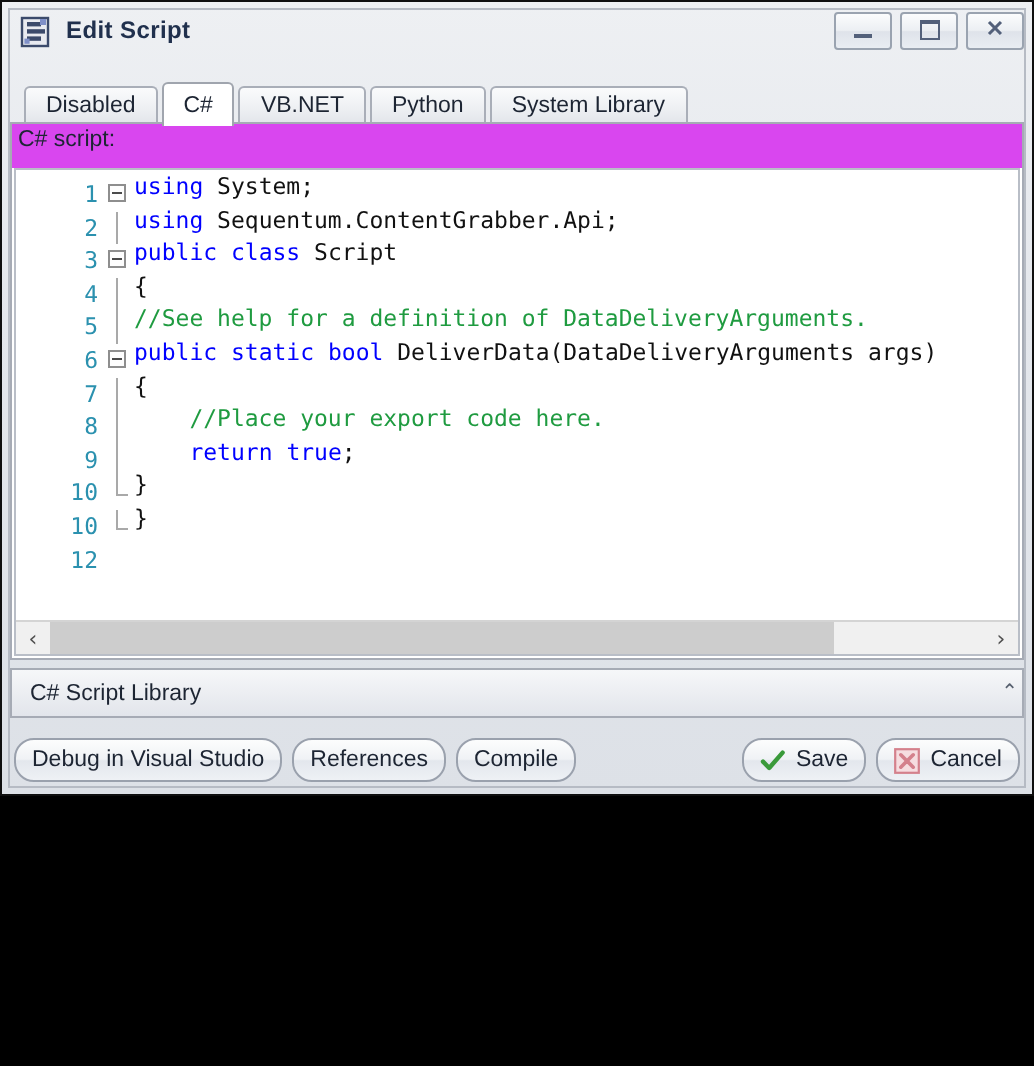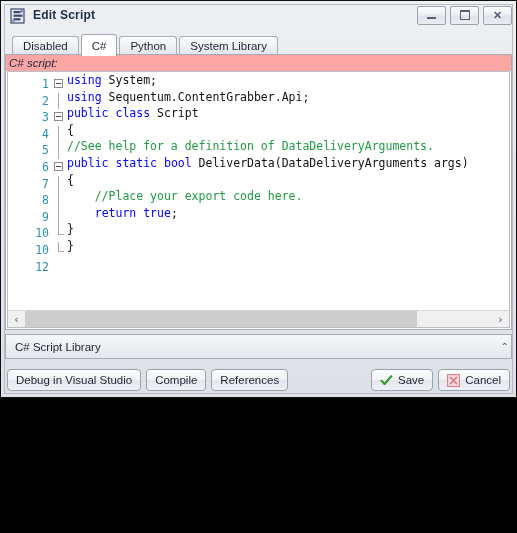--- a/index.html
+++ b/index.html
@@ -65,21 +65,21 @@
     font-family: "Liberation Sans", sans-serif;
     cursor: default;
   }
   .glyph-min { width: 9px; height: 2px; background: #53607a; margin-top: 5px; }
   .glyph-max { width: 8px; height: 7px; border: 1px solid #53607a; border-top-width: 2px; }
   .glyph-close { font-size: 11px; font-weight: bold; line-height: 1; color: #53607a; }
 
   
   .client {
     flex: 1;
-    margin: 5px 4px 4px 4px;
+    margin: 12px 4px 4px 4px;
     display: flex;
     flex-direction: column;
     position: relative;
     z-index: 2;
   }
 
   
   .tabstrip {
     height: 21px;
     flex: none;
@@ -122,24 +122,23 @@
     display: flex;
     flex-direction: column;
     position: relative;
     min-height: 0;
   }
   .group-caption {
     flex: none;
     height: 15px;
     font-size: 11.5px;
     color: #1d2533;
-    padding: 1px 0 0 3px;
-    background: #fca5a5;
+    padding: 1px 0 6px 3px;
+    background: #d946ef;
     line-height: 15px;
-    font-style: italic;
   }
   .editor-frame {
     flex: 1;
     margin: 0 1px 1px 1px;
     border: 1px solid #b9bec7;
     background: #ffffff;
     display: flex;
     flex-direction: column;
     min-height: 0;
     overflow: hidden;
@@ -266,21 +265,21 @@
     padding: 0 6px;
     gap: 5px;
     position: relative;
     z-index: 2;
   }
   .btn {
     height: 22px;
     box-sizing: border-box;
     padding: 0 8px;
     border: 1px solid #9aa1ad;
-    border-radius: 4px;
+    border-radius: 10px;
     background: linear-gradient(to bottom, #fcfdfd 0%, #f0f2f5 48%, #e3e7ed 52%, #eef1f5 100%);
     font-size: 11.5px;
     color: #1d2533;
     display: flex;
     align-items: center;
     gap: 5px;
     cursor: default;
     font-family: "Liberation Sans", sans-serif;
   }
   .spacer { flex: 1; }
@@ -320,20 +319,23 @@
   <div class="client">
 
     <div class="tabstrip">
       <div class="tab">
           <span>Disabled</span>
         </div>
       <div class="tab selected">
           <span>C#</span>
         </div>
       <div class="tab">
+          <span>VB.NET</span>
+        </div>
+      <div class="tab">
           <span>Python</span>
         </div>
       <div class="tab">
           <span>System Library</span>
         </div>
     </div>
 
     <div class="editor-group">
       <div class="group-caption">C# script:</div>
 
@@ -406,24 +408,24 @@
       <span class="library-label">C# Script Library</span>
       <span class="chev">⌃</span>
     </div>
   </div>
 
   <div class="footer">
     <div class="btn">
         <span>Debug in Visual Studio</span>
       </div>
     <div class="btn">
-        <span>Compile</span>
+        <span>References</span>
       </div>
     <div class="btn">
-        <span>References</span>
+        <span>Compile</span>
       </div>
     <div class="spacer"></div>
     <div class="btn">
       <span class="ico">
         <svg width="13" height="13" viewBox="0 0 13 13">
             <path d="M1.5 6.8 L4.6 10 L11.3 2.3" stroke="#3a9a3a" stroke-width="2.2" fill="none" stroke-linecap="round" stroke-linejoin="round"></path>
           </svg>
       </span>
       <span>Save</span>
     </div>

